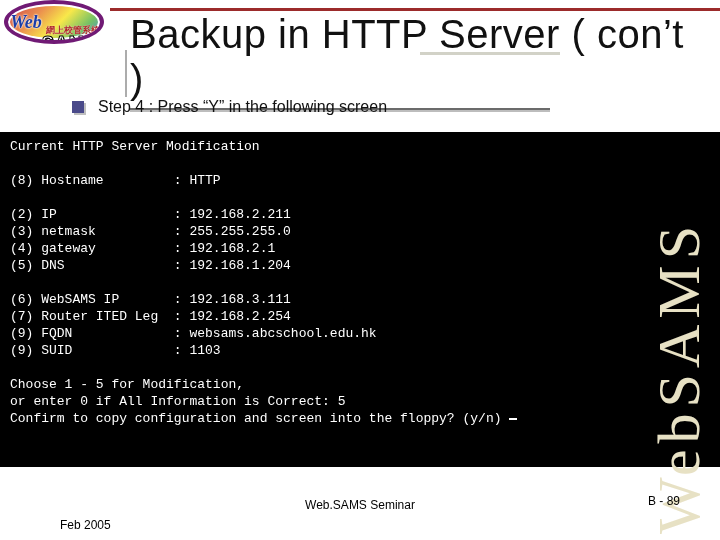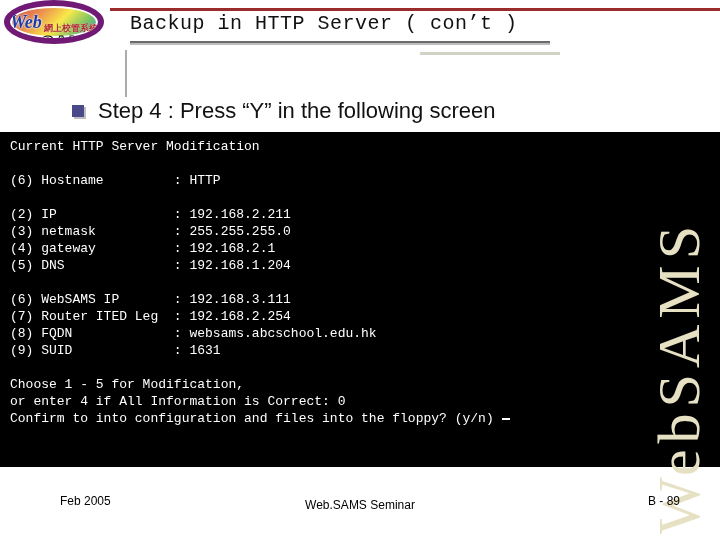--- a/index.html
+++ b/index.html
@@ -1,42 +1,42 @@
 <!DOCTYPE html>
 <html><head>
 <meta charset="utf-8">
 <style>
   * { box-sizing: border-box; margin: 0; padding: 0; }
   html, body { width: 720px; height: 540px; font-family: Verdana, Arial, sans-serif; background: #fff; color: #000; }
   .slide { position: relative; width: 720px; height: 540px; overflow: hidden; }
   
   .logo-wrap { position: absolute; left: 4px; top: 0px; }
-  .logo-oval { width: 100px; height: 44px; border: 6px solid #701a75; border-radius: 50%/50%; background: #fff; position: relative; overflow: hidden; }
+  .logo-oval { width: 100px; height: 44px; border: 4px solid #701a75; border-radius: 50%/50%; background: #fff; position: relative; overflow: hidden; }
   .logo-grad { position:absolute; inset:2px; border-radius:50%; background: linear-gradient(135deg,#c62a2a 0%,#e77d2f 30%,#f7e42a 55%,#5db64a 80%,#2a7fc6 100%); opacity:.85;}
   .logo-txt { position:absolute; left:0; right:0; top:0; bottom:0; display:flex; align-items:center; justify-content:center; gap:0;}
   .logo-web { font-family: "Comic Sans MS", cursive; font-style:italic; font-weight:bold; color:#1b3da6; font-size:18px; text-shadow:0 0 2px #fff,0 0 2px #fff;}
   .logo-sams { font-family: Arial,sans-serif; font-weight:bold; color:#fff; font-size:18px; -webkit-text-stroke:1px #000; text-shadow:1px 1px 0 #000; letter-spacing:1px;margin-top:42px;}
   .logo-sub { position:absolute; left:0; right:0; bottom:3px; text-align:right; color:#b02727; font-size:9px; font-family: "Microsoft JhengHei",Arial,sans-serif; font-weight:bold; text-shadow:0 0 1px #fff;}
   .hdr-line-red { position:absolute; left:110px; top:8px; width:610px; height:3px; background:#9c2b2b;}
   
   .title-area { position:absolute; left:130px; top:12px; right:30px; }
-  .title { font-family: Liberation Mono, monospace; font-size:20px; color:#111; letter-spacing:.5px; }
+  .title { font-family: Liberation Sans, sans-serif; font-size:40px; color:#111; letter-spacing:.5px; }
   .title-underline { margin-top:6px; border-top:2px solid #6b6b6b; border-bottom:2px solid #bdbdbd; height:4px; width:420px; }
   .vline { position:absolute; left:125px; top:50px; width:2px; height:47px; background:#acacac;}
   
   .bullet-row { position:absolute; left:72px; top:98px; display:flex; align-items:center; gap:14px;}
   .sq { width:12px; height:12px; background:#4a4a8a; box-shadow:2px 2px 0 rgba(0,0,0,.25);}
-  .bullet-text { font-family: Tahoma, Verdana, sans-serif; font-size:22px; color:#111;}
+  .bullet-text { font-family: Tahoma, Verdana, sans-serif; font-size:16px; color:#111;}
   
   .term { position:absolute; left:0; top:132px; width:720px; height:335px; background:#000; color:#fff; font-family: "Courier New", monospace; font-size:13px; line-height:17px; padding:6px 10px; white-space:pre;}
   .cursor { display:inline-block; width:8px; height:2px; background:#fff; vertical-align:baseline; position:relative; top:-2px;}
   
   .wm { position:absolute; right:6px; bottom:6px; writing-mode: vertical-rl; transform: rotate(180deg); font-family:"Times New Roman",serif; font-size:60px; color:#e7e1c4; letter-spacing:6px; pointer-events:none;}
   
-  .ft-left { position:absolute; left:60px; bottom:32px; font-size:12px; font-family:Tahoma,Verdana,sans-serif;}
+  .ft-left { position:absolute; left:60px; bottom:8px; font-size:12px; font-family:Tahoma,Verdana,sans-serif;}
   .ft-center { position:absolute; left:0; right:0; bottom:28px; text-align:center; font-size:12px; font-family:Tahoma,Verdana,sans-serif;}
   .ft-right { position:absolute; right:40px; bottom:32px; font-size:12px; font-family:Tahoma,Verdana,sans-serif;}
   
   .tail { position:absolute; left:420px; top:52px; width:140px; height:3px; background:#d2d2c7; }
 </style>
 </head>
 <body>
 <div class="slide">
 
   <div class="logo-wrap">
@@ -58,34 +58,34 @@
   <div class="tail"></div>
   <div class="vline"></div>
 
   <div class="bullet-row">
     <div class="sq"></div>
     <div class="bullet-text">Step 4 : Press “Y” in the following screen</div>
   </div>
 
   <div class="term"><span>Current HTTP Server Modification</span>
 
-<span>(6) Hostname         : HTTP</span>
+<span>(8) Hostname         : HTTP</span>
 
 <span>(2) IP               : 192.168.2.211</span>
 <span>(3) netmask          : 255.255.255.0</span>
 <span>(4) gateway          : 192.168.2.1</span>
 <span>(5) DNS              : 192.168.1.204</span>
 
 <span>(6) WebSAMS IP       : 192.168.3.111</span>
 <span>(7) Router ITED Leg  : 192.168.2.254</span>
-<span>(8) FQDN             : websams.abcschool.edu.hk</span>
-<span>(9) SUID             : 1631</span>
+<span>(9) FQDN             : websams.abcschool.edu.hk</span>
+<span>(9) SUID             : 1103</span>
 
 <span>Choose 1 - 5 for Modification,</span>
-<span>or enter 4 if All Information is Correct: 0</span>
-<span>Confirm to into configuration and files into the floppy? (y/n)</span> <span class="cursor"></span></div>
+<span>or enter 0 if All Information is Correct: 5</span>
+<span>Confirm to copy configuration and screen into the floppy? (y/n)</span> <span class="cursor"></span></div>
 
   <div class="wm">WebSAMS</div>
 
   <div class="ft-left">Feb 2005</div>
   <div class="ft-center">Web.SAMS Seminar</div>
   <div class="ft-right">B - 89</div>
 </div>
 
 </body></html>

